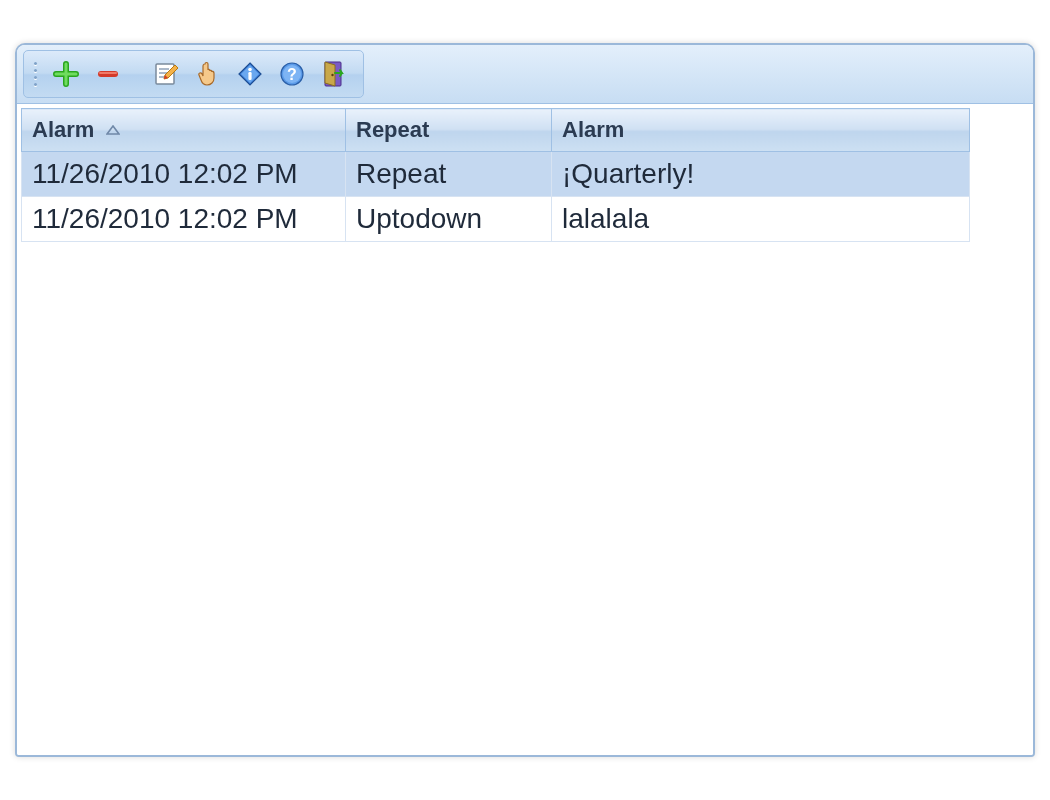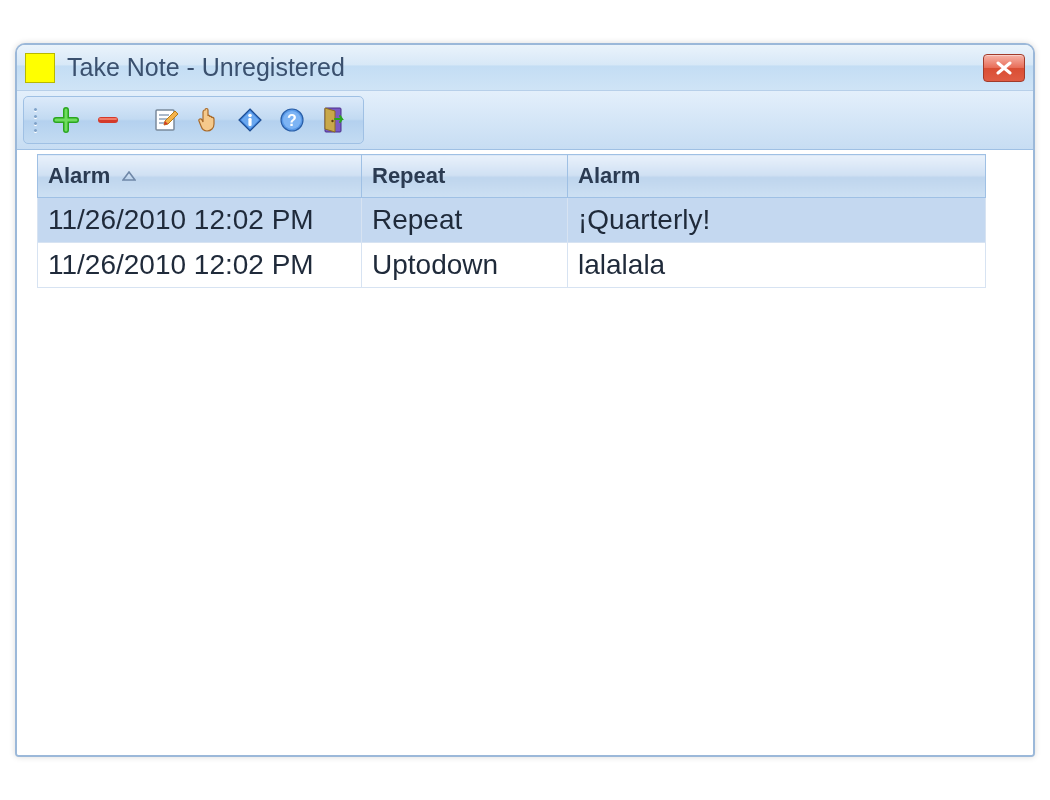--- a/index.html
+++ b/index.html
@@ -89,21 +89,21 @@
       width: 38px; height: 38px;
       display: flex; align-items: center; justify-content: center;
       border-radius: 3px;
       cursor: pointer;
     }
     .tb-sep { width: 12px; }
     .tb-btn svg { display: block; }
 
     .content {
       flex: 1;
-      padding: 4px 6px 6px 20px;
+      padding: 4px 6px 6px 4px;
       background: #ffffff;
       display: flex;
     }
     .table-wrapper {
        flex:1;
        overflow:hidden;
        display:flex;
        flex-direction:column;
     }
     table.grid {
@@ -144,31 +144,20 @@
       margin-left: 6px;
       vertical-align: 2px;
     }
     .sort-indicator svg { display: block; }
   </style>
 </head>
 <body>
 
 <div class="window">
 
-  <div class="titlebar">
-    <div class="title-icon"></div>
-    <div class="title-text">Take Note - Unregistered</div>
-    <div class="close-btn">
-      <span>
-        <svg width="18" height="14" viewBox="0 0 18 14">
-          <path d="M3 2 L15 12 M15 2 L3 12" stroke="#ffffff" stroke-width="3" stroke-linecap="round"></path>
-        </svg>
-      </span>
-    </div>
-  </div>
 
   <div class="toolbar-wrap">
     <div class="toolbar">
       <div class="grip">
         <span></span>
           <span></span>
           <span></span>
           <span></span>
       </div>
 

